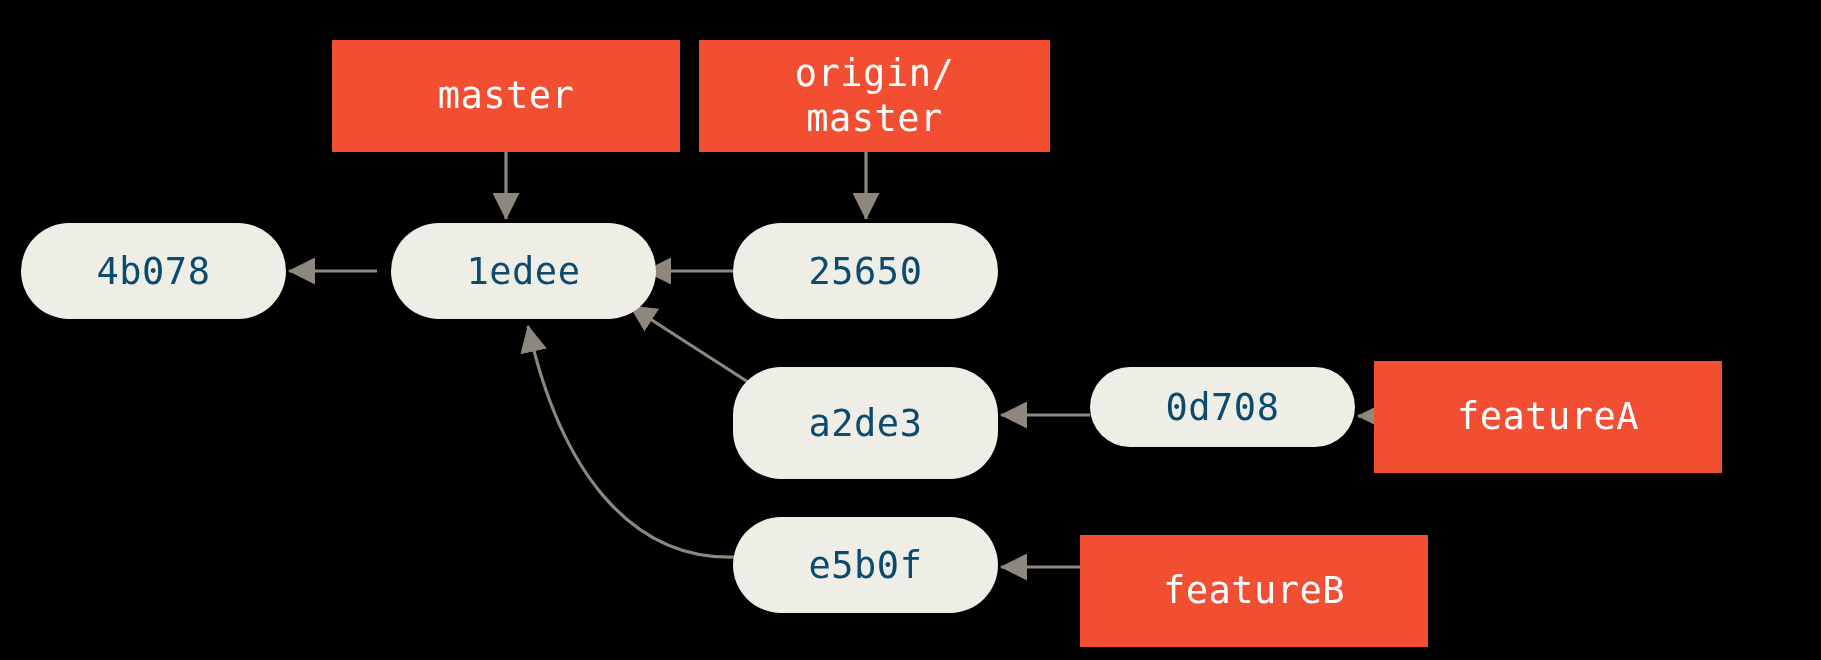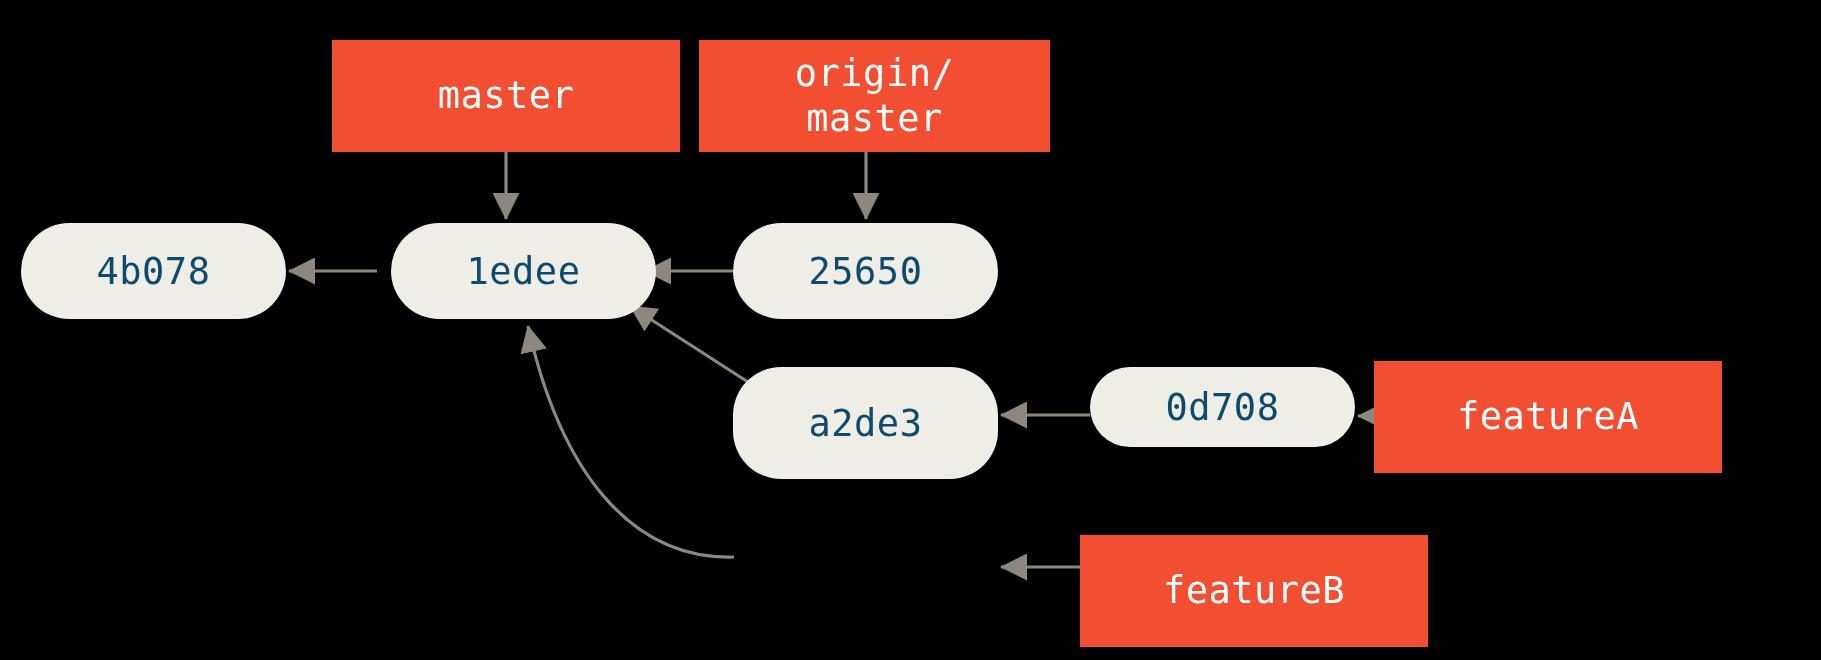--- a/index.html
+++ b/index.html
@@ -95,14 +95,15 @@
   <div id="commit-4b078" class="commit-node">4b078</div>
 
   <div id="commit-1edee" class="commit-node">1edee</div>
 
   <div id="commit-33009" class="commit-node">25650</div>
 
   <div id="commit-a2de3" class="commit-node">a2de3</div>
 
   <div id="commit-0d708" class="commit-node">0d708</div>
 
+  <div id="commit-e5b0f" class="commit-node">e5b0f</div>
 
 </div>
 
 </body></html>

